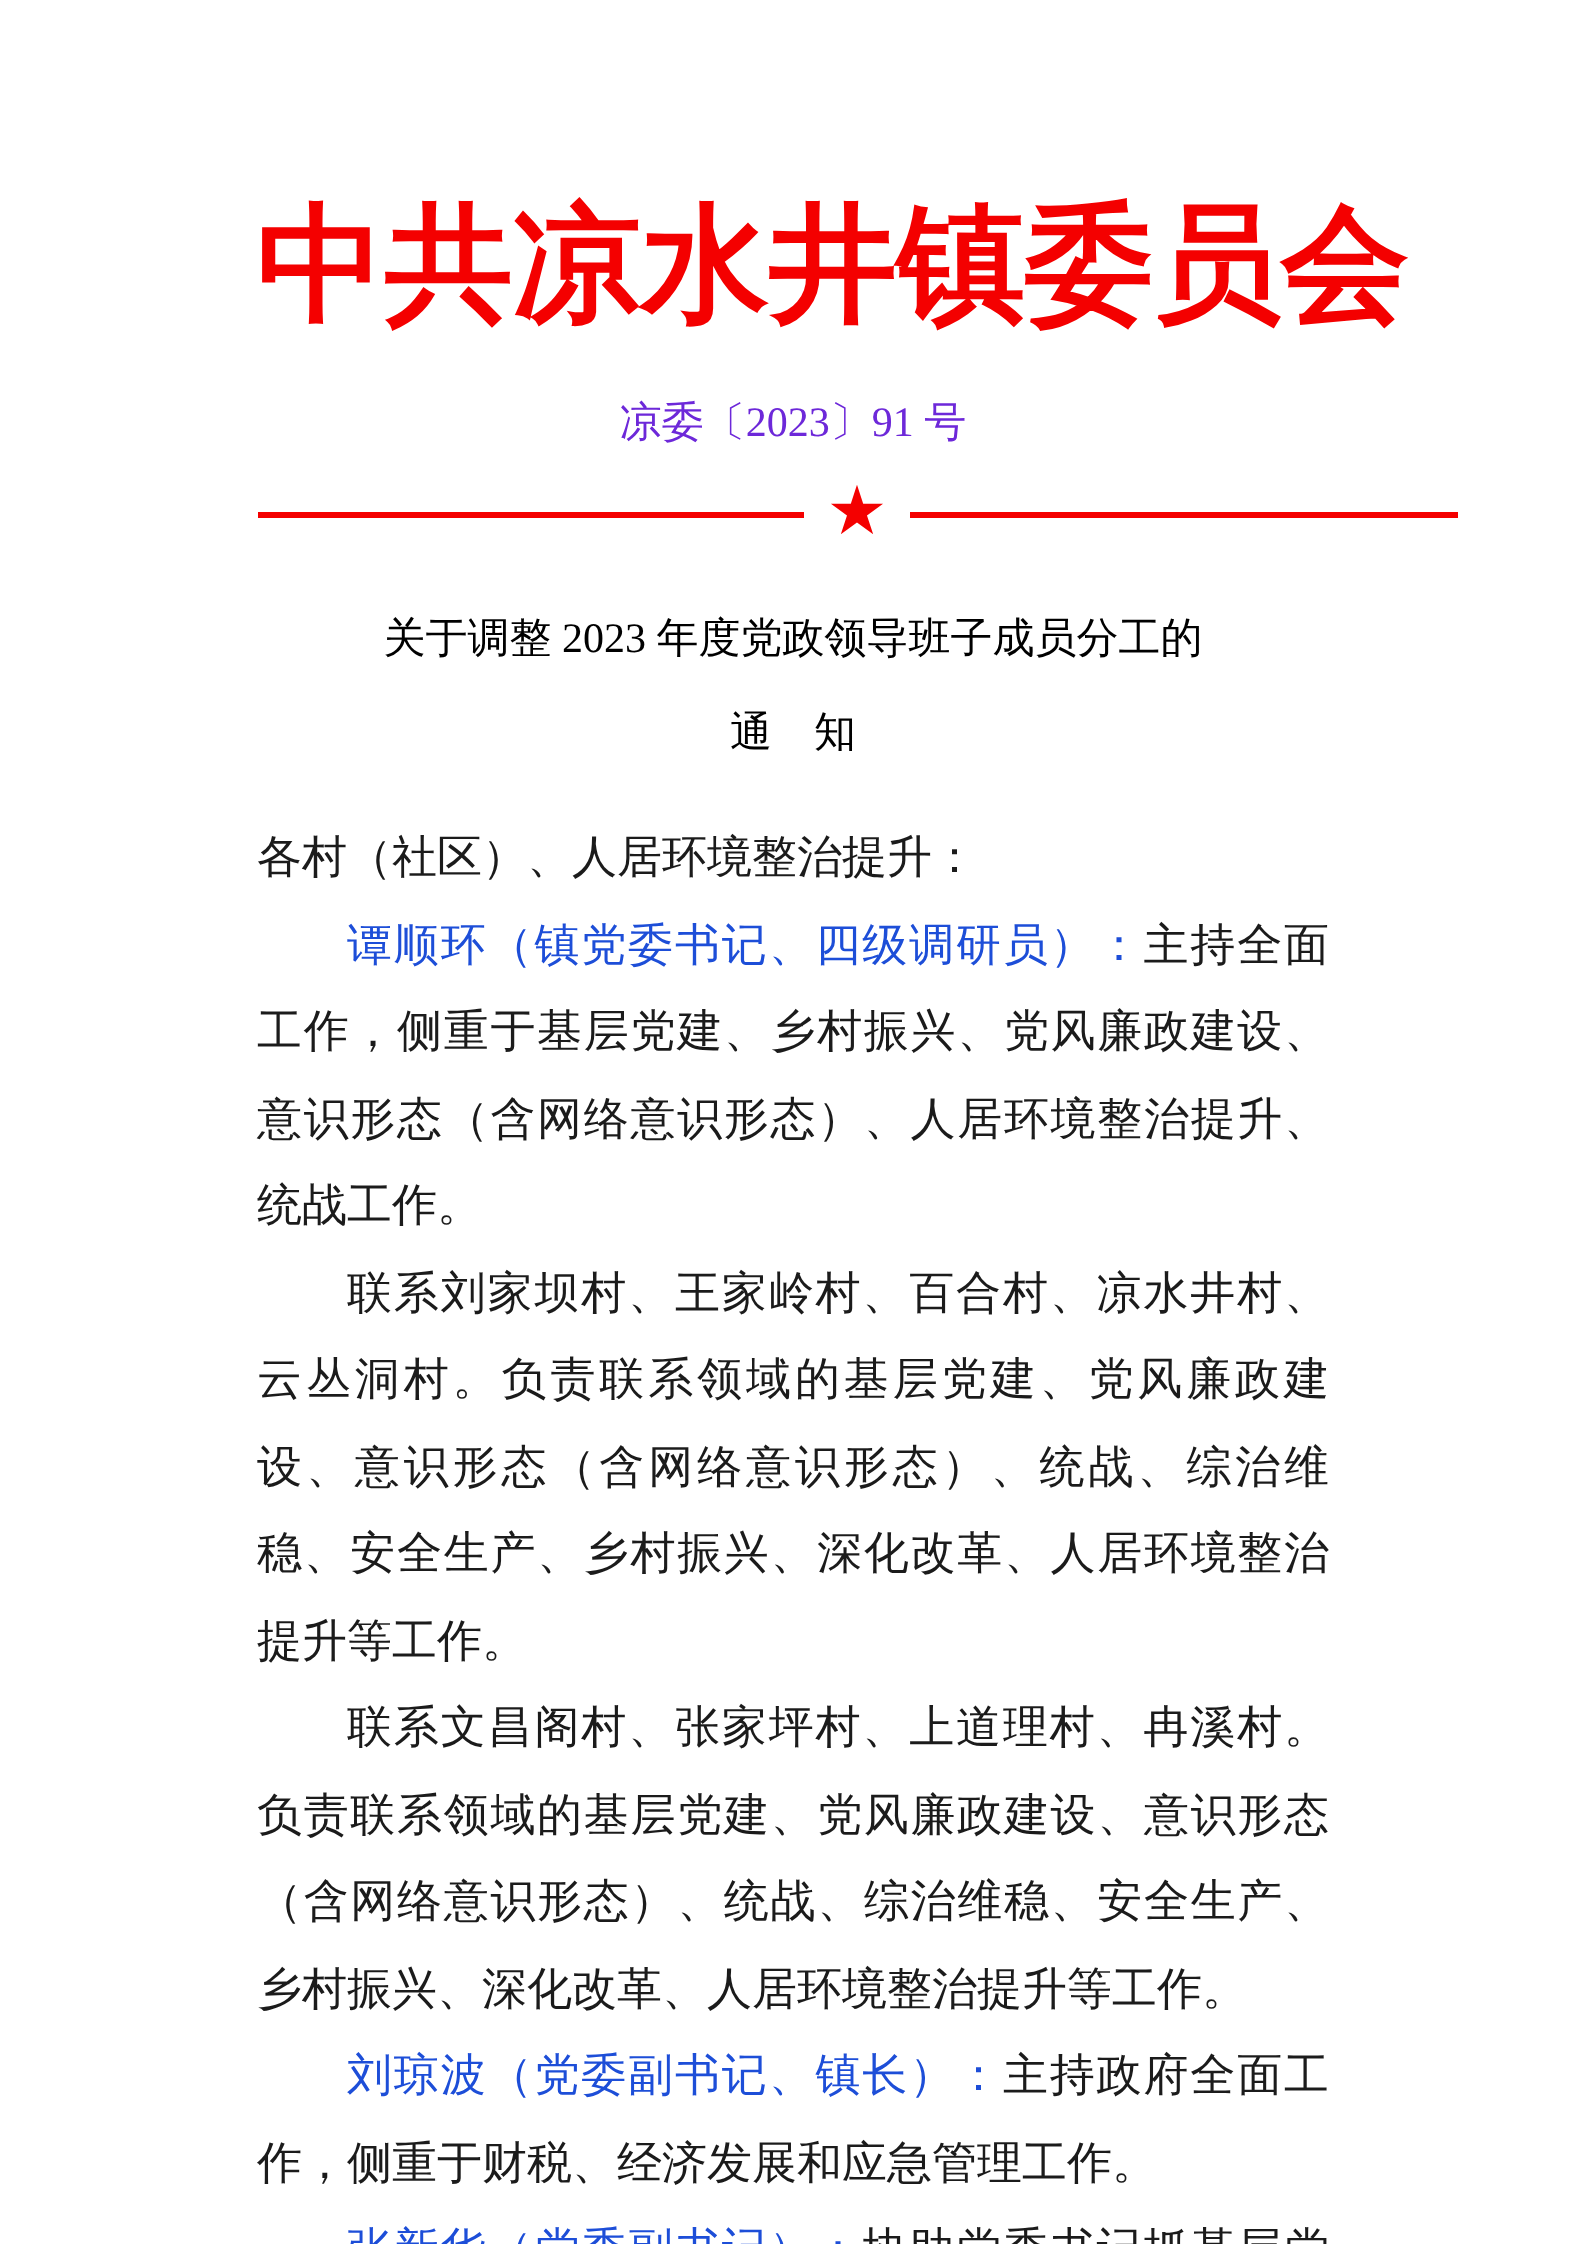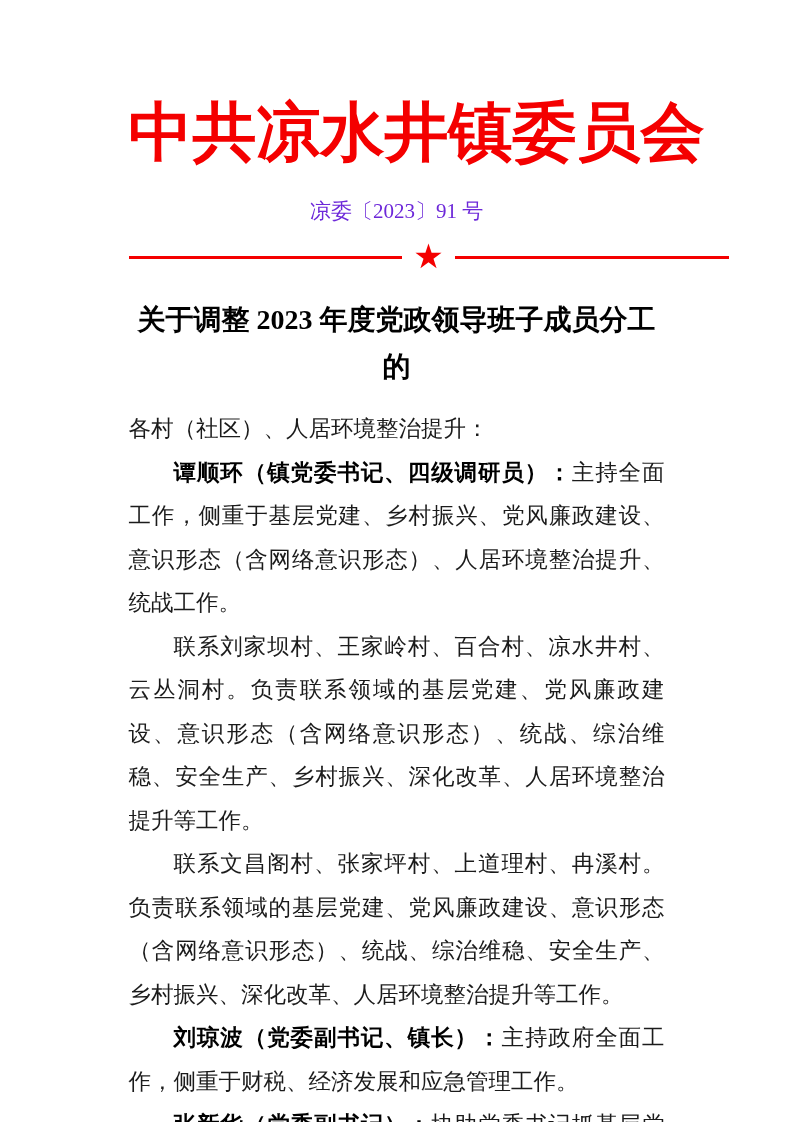--- a/index.html
+++ b/index.html
@@ -52,64 +52,65 @@
   }
   .star-icon {
     color: #f40000;
     font-size: 34px;
     line-height: 38px;
     padding: 0 11px;
   }
   .notice-title {
     margin: 20px 0 0 0;
     text-align: center;
-    font-size: 28px;
+    font-size: 21px;
     line-height: 47px;
-    font-weight: 700;
+    font-weight: 400;
     color: #000000;
   }
   .notice-title .t-line {
     display: block;
   }
   .doc-body {
     margin-top: 17px;
     font-size: 22.5px;
     line-height: 43.5px;
     text-align: justify;
     color: #1b1b1b;
   }
   .salutation {
     margin: 0;
   }
   .para {
     margin: 0;
     text-indent: 2em;
   }
   .para b {
-    font-weight: 700;
-    color: #000000;
+    font-weight: 400;
+    color: #1d4ed8;
   }
 </style>
 </head>
 <body>
 
 <div class="page">
 
   <h1 class="org-name">中共凉水井镇委员会</h1>
 
   <div class="doc-number">凉委〔2023〕91 号</div>
 
   <div class="star-divider">
     <div class="divider-line"></div>
     <span class="star-icon">★</span>
     <div class="divider-line"></div>
   </div>
 
   <h2 class="notice-title">
     <span class="t-line">关于调整 2023 年度党政领导班子成员分工的</span>
+    <span class="t-line">通　知</span>
   </h2>
 
   <div class="doc-body">
     <p class="salutation">各村（社区）、人居环境整治提升：</p>
 
       <p class="para"><b>谭顺环（镇党委书记、四级调研员）：</b>主持全面工作，侧重于基层党建、乡村振兴、党风廉政建设、意识形态（含网络意识形态）、人居环境整治提升、统战工作。</p>
       <p class="para">联系刘家坝村、王家岭村、百合村、凉水井村、云丛洞村。负责联系领域的基层党建、党风廉政建设、意识形态（含网络意识形态）、统战、综治维稳、安全生产、乡村振兴、深化改革、人居环境整治提升等工作。</p>
       <p class="para">联系文昌阁村、张家坪村、上道理村、冉溪村。负责联系领域的基层党建、党风廉政建设、意识形态（含网络意识形态）、统战、综治维稳、安全生产、乡村振兴、深化改革、人居环境整治提升等工作。</p>
       <p class="para"><b>刘琼波（党委副书记、镇长）：</b>主持政府全面工作，侧重于财税、经济发展和应急管理工作。</p>
       <p class="para"><b>张新华（党委副书记）：</b>协助党委书记抓基层党建，负责本部片全</p>

